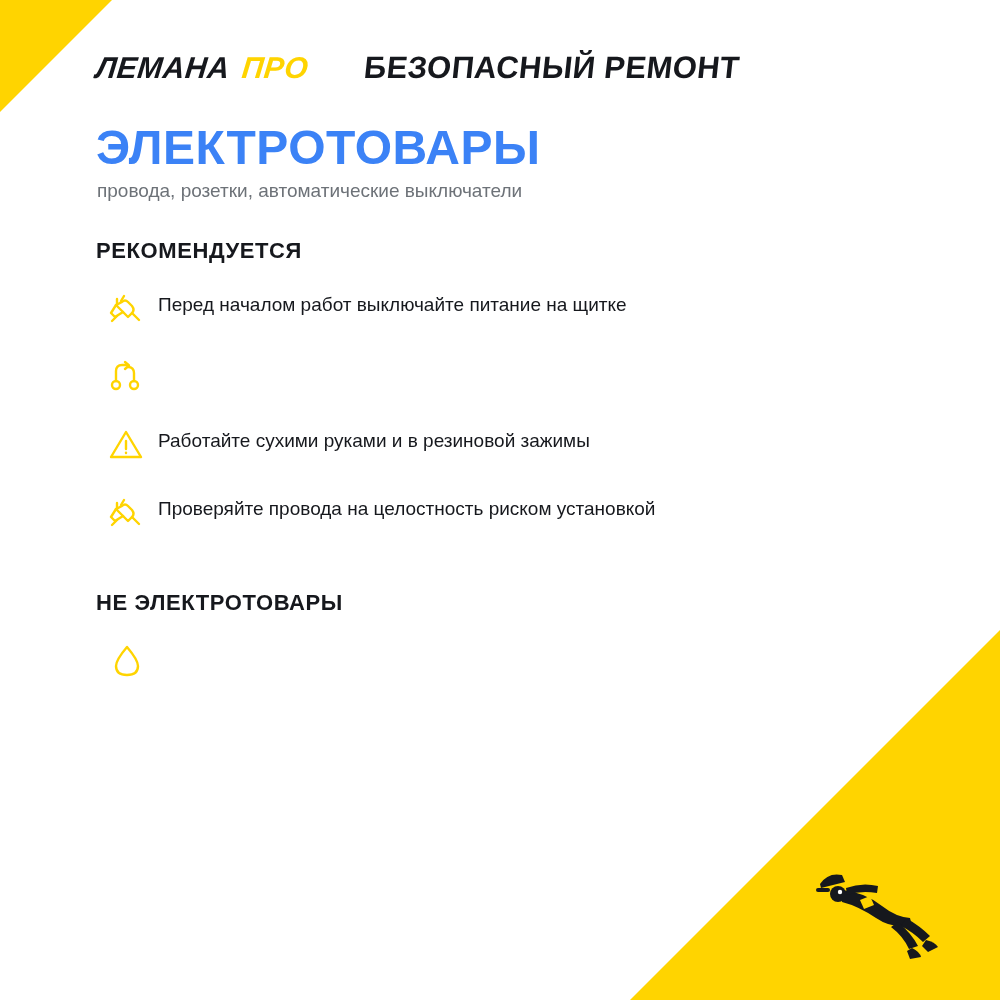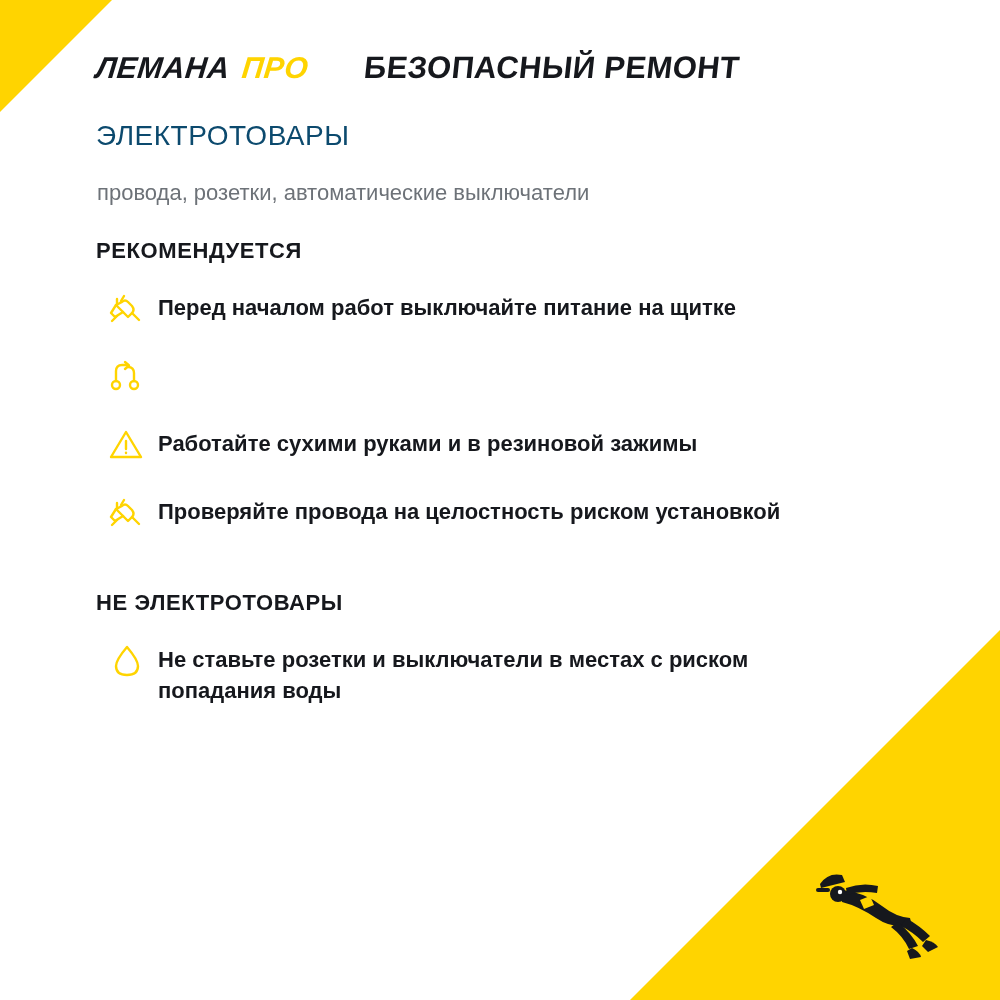--- a/index.html
+++ b/index.html
@@ -75,30 +75,30 @@
     color: #16181d;
     letter-spacing: 0.4px;
     transform: skewX(-6deg);
   }
 
   
   .doc-title {
     position: absolute;
     top: 120px;
     left: 96px;
-    font-size: 28px;
-    font-weight: normal;
-    color: #0c4a6e;
+    font-size: 48px;
+    font-weight: bold;
+    color: #3b82f6;
     letter-spacing: 0.5px;
   }
   .doc-subtitle {
     position: absolute;
     top: 180px;
     left: 97px;
-    font-size: 22px;
+    font-size: 19px;
     color: #6d7278;
   }
 
   
   .section {
     position: absolute;
     left: 96px;
     right: 70px;
   }
   .section-heading {
@@ -121,24 +121,24 @@
   .rule-icon {
     flex: 0 0 62px;
     width: 62px;
     height: 48px;
     display: flex;
     align-items: center;
     justify-content: center;
     margin-top: -4px;
   }
   .rule-text {
-    font-size: 22px;
+    font-size: 19px;
     line-height: 1.42;
     color: #16181d;
-    font-weight: 700;
+    font-weight: 400;
     max-width: 700px;
     padding-top: 2px;
   }
 
   #section-recommended { top: 238px; }
   #section-not-recommended { top: 590px; }
 
   .mascot {
     position: absolute;
     right: 38px;
@@ -228,21 +228,20 @@
     <h2 class="section-heading">НЕ ЭЛЕКТРОТОВАРЫ</h2>
     <ul class="rules">
 
 
       <li class="rule">
         <span class="rule-icon">
           <svg width="46" height="46" viewBox="0 0 46 46" fill="none" stroke="#ffd400" stroke-width="2.4" stroke-linecap="round" stroke-linejoin="round">
             <path d="M23 8 Q34 21 34 27 Q34 36 23 36 Q12 36 12 27 Q12 21 23 8 Z"></path>
           </svg>
         </span>
-        <span class="rule-text">Не ставьте розетки и выключатели в местах с риском попадания воды</span>
       </li>
 
     </ul>
   </div>
 
   <div class="mascot">
     <svg width="160" height="110" viewBox="0 0 160 110" fill="none">
       <g fill="#16181d">
 
         <path d="M18 24 q8 -12 22 -9 l3 7 -24 6 z"></path>

